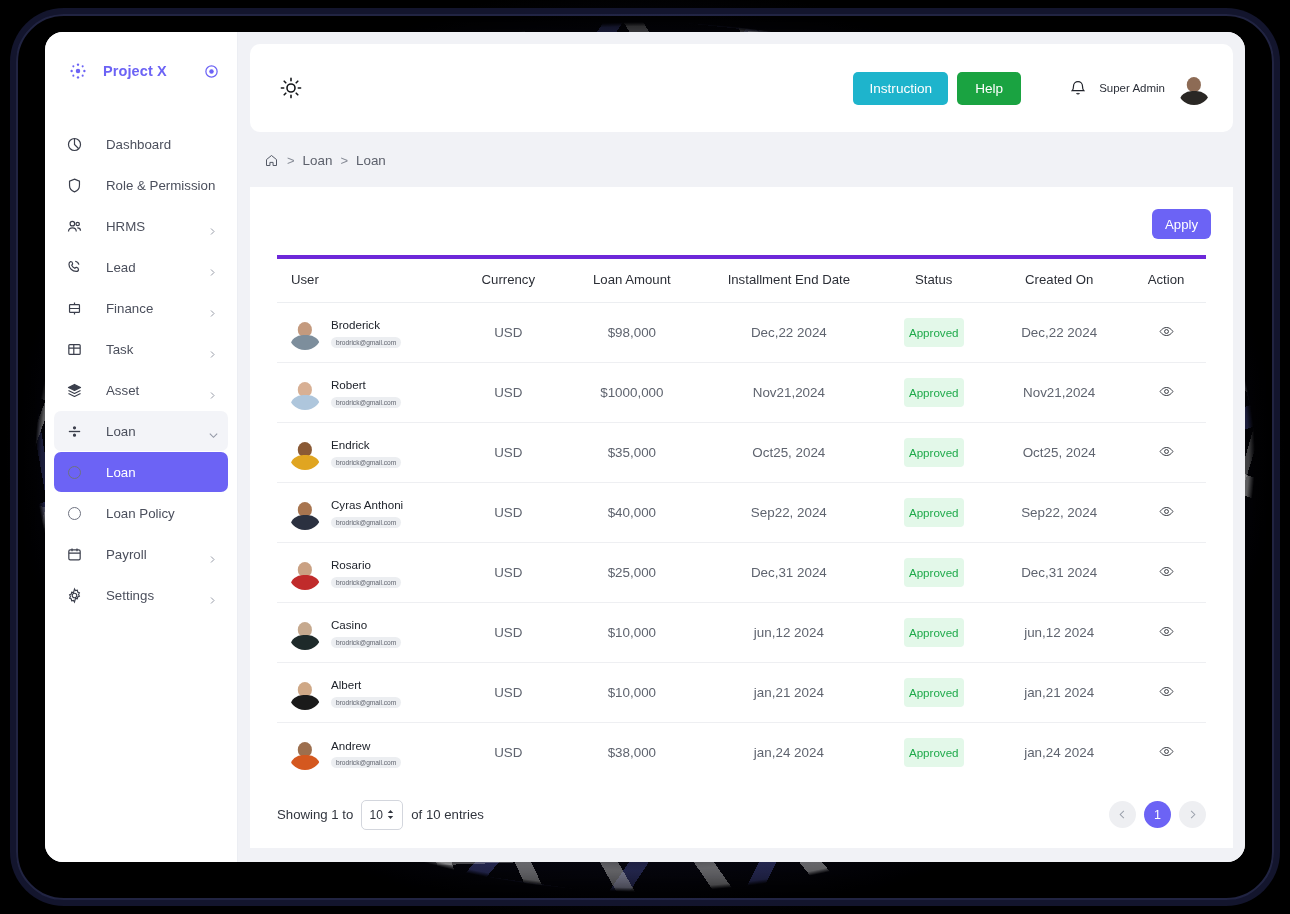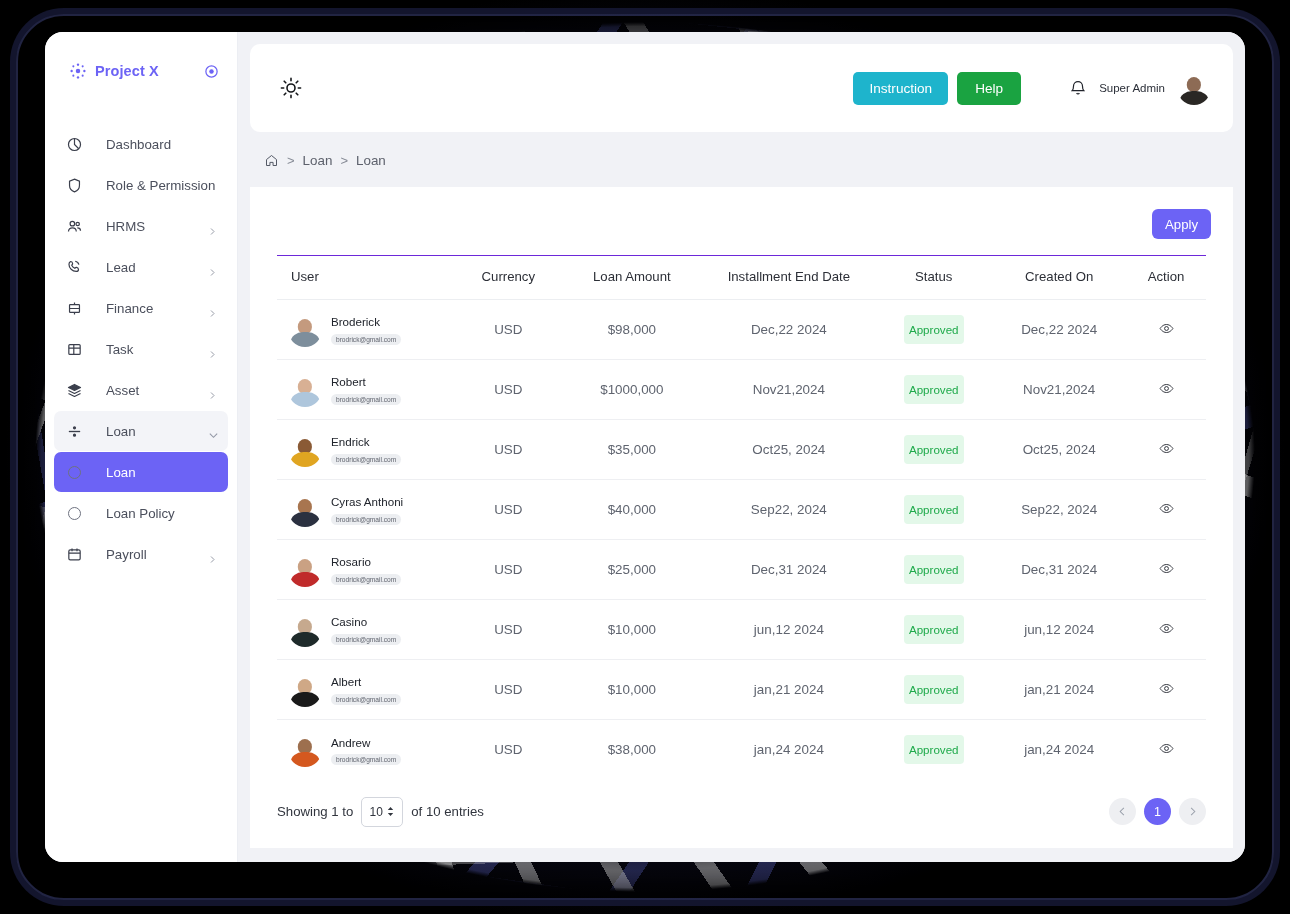--- a/index.html
+++ b/index.html
@@ -51,21 +51,21 @@
   .sidebar {
     width: 193px; height: 100%;
     background: #ffffff;
     flex: 0 0 193px;
     padding: 0;
     border-right: 1px solid #eceef3;
   }
   .brand {
     display: flex; align-items: center;
     height: 78px; padding: 0 18px 0 24px;
-    gap: 8px;
+    gap: 16px;
   }
   .brand-mark { width: 18px; height: 18px; flex: 0 0 18px; }
   .brand-name {
     color: #6c63f5; font-weight: 700; font-size: 14.5px; letter-spacing: .1px;
     flex: 1;
   }
   .brand-dot { width: 15px; height: 15px; flex: 0 0 15px; }
 
   .nav { padding: 14px 9px 0 9px; }
   .nav-item {
@@ -136,21 +136,21 @@
     background: #6c63f5; color: #fff; border: none; border-radius: 6px;
     font-size: 13.2px; height: 30px; padding: 0 13px; cursor: pointer;
     font-family: "Liberation Sans", sans-serif;
   }
 
   .tbl-wrap { padding: 0 27px; }
   table { width: 100%; border-collapse: collapse; table-layout: fixed; }
   thead th {
     font-size: 13.2px; color: #2c2f37; font-weight: 400;
     padding: 13px 0 15px 0; text-align: center;
-    border-bottom: 1px solid #eceef1; border-top: 1px solid #6d28d9;
+    border-bottom: 1px solid #eceef1; border-top: 4px solid #6d28d9;
   }
   thead th.col-user { text-align: left; padding-left: 14px; }
   tbody td {
     padding: 0; height: 60px; text-align: center;
     border-bottom: 1px solid #eeeff2;
     font-size: 13.4px; color: #5f646f;
   }
   tbody tr:last-child td { border-bottom: none; }
   .col-user { width: 19.2%; }
   .col-cur  { width: 11.4%; }
@@ -376,20 +376,34 @@
               </svg>
           </span>
           <span class="lbl">Payroll</span>
           <span class="chev">
             <svg viewBox="0 0 24 24" width="9" height="9" fill="none" stroke="currentColor" stroke-width="2.6">
                 <path d="M8 4l8 8-8 8"></path>
               </svg>
           </span>
         </div>
 
+        <div class="nav-item">
+          <span class="ico">
+            <svg viewBox="0 0 24 24" width="17" height="17" fill="none" stroke="currentColor" stroke-width="1.6">
+                <circle cx="12" cy="12" r="3.2"></circle>
+                <path d="M12 2.8l1.4 2.3 2.6-.6 .5 2.6 2.4 1.1-1.2 2.4 1.2 2.4-2.4 1.1-.5 2.6-2.6-.6L12 21.2l-1.4-2.3-2.6.6-.5-2.6-2.4-1.1 1.2-2.4-1.2-2.4 2.4-1.1.5-2.6 2.6.6z"></path>
+              </svg>
+          </span>
+          <span class="lbl">Settings</span>
+          <span class="chev">
+            <svg viewBox="0 0 24 24" width="9" height="9" fill="none" stroke="currentColor" stroke-width="2.6">
+                <path d="M8 4l8 8-8 8"></path>
+              </svg>
+          </span>
+        </div>
 
       </nav>
     </aside>
 
     <div class="main">
 
       <div class="topbar">
         <span class="sun-btn">
           <svg viewBox="0 0 24 24" width="24" height="24" fill="none" stroke="#141619" stroke-width="1.6" stroke-linecap="round">
             <circle cx="12" cy="12" r="4"></circle>

